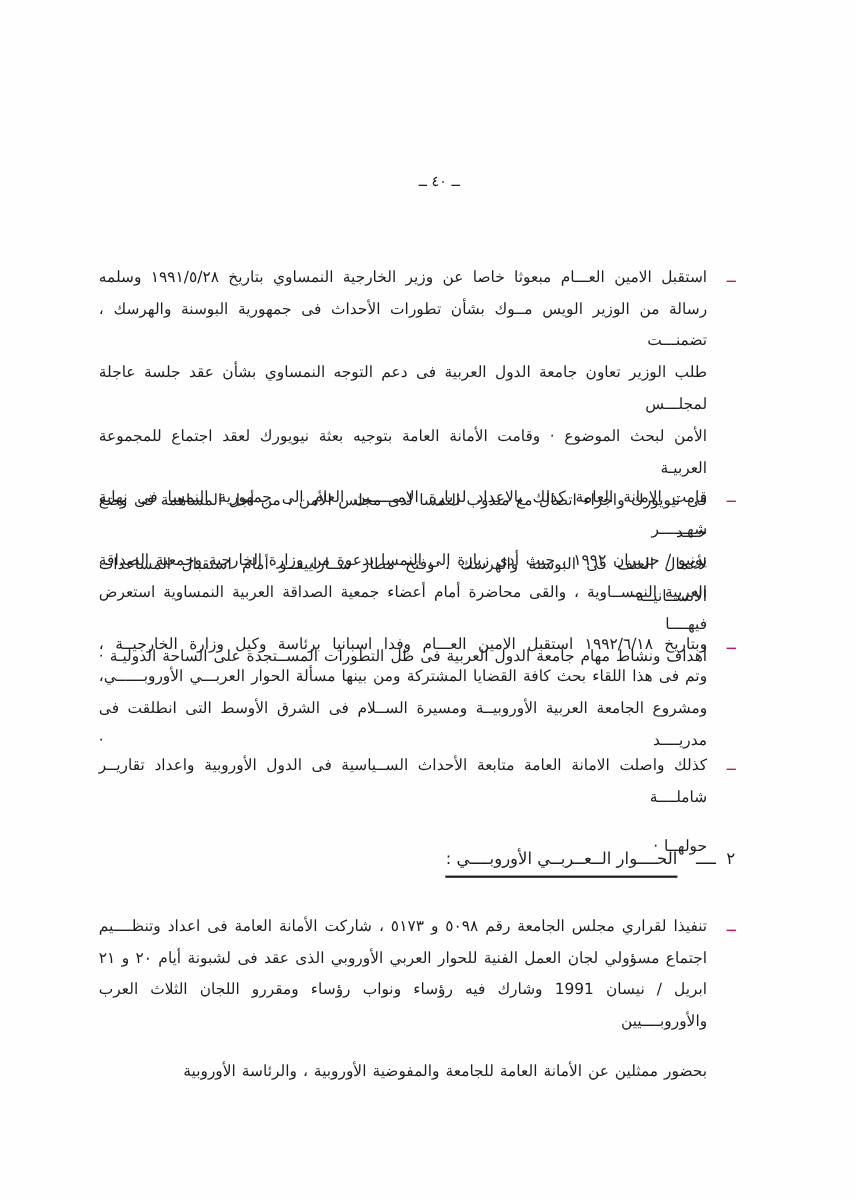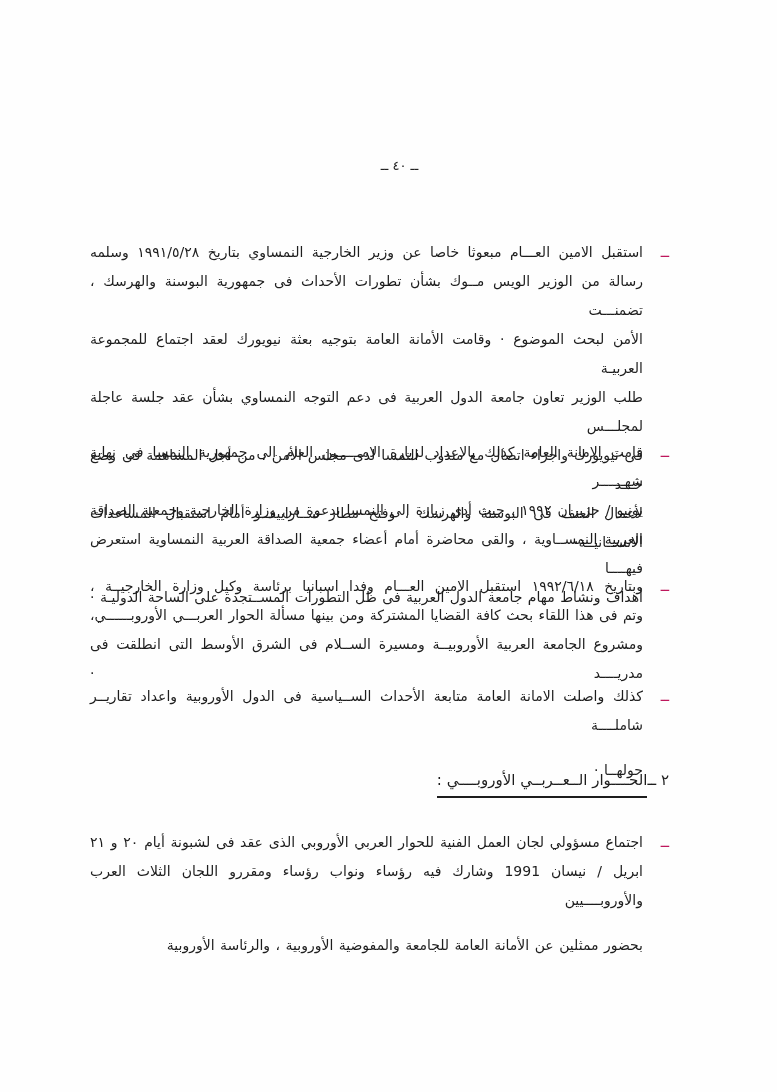--- a/index.html
+++ b/index.html
@@ -72,21 +72,22 @@
   #para-4 { top: 828px; }
   .heading {
     position: absolute;
     top: 768px;
     right: 0;
     font-size: 15px;
     line-height: 24px;
     white-space: nowrap;
   }
   .heading .h-num {
-    margin-left: 0;
+    margin-left: 17px;
+    font-family: Liberation Mono, monospace;
   }
   .heading .h-title {
     display: inline-block;
     border-bottom: 2px solid #1d1d1d;
     padding-bottom: 4px;
   }
 </style>
 </head>
 <body>
 
@@ -94,22 +95,22 @@
 
   <div class="page-number">ــ ٤٠ ــ</div>
 
   <div class="body-col">
 
     <div class="para" id="para-0">
         <span class="dash">ــ</span>
         <div class="lines">
           <div class="line">استقبل الامين العـــام مبعوثا خاصا عن وزير الخارجية النمساوي بتاريخ ١٩٩١/٥/٢٨ وسلمه</div>
           <div class="line">رسالة من الوزير الويس مــوك بشأن تطورات الأحداث فى جمهورية البوسنة والهرسك ، تضمنـــت</div>
+          <div class="line">طلب الوزير تعاون جامعة الدول العربية فى دعم التوجه النمساوي بشأن عقد جلسة عاجلة لمجلـــس</div>
           <div class="line">الأمن لبحث الموضوع · وقامت الأمانة العامة بتوجيه بعثة نيويورك لعقد اجتماع للمجموعة العربيـة</div>
-          <div class="line">طلب الوزير تعاون جامعة الدول العربية فى دعم التوجه النمساوي بشأن عقد جلسة عاجلة لمجلـــس</div>
           <div class="line">فى نيويورك واجراء اتصال مع مندوب النمسا لدى مجلس الأمن ، من أجل المساهمة فى وضع حـــد</div>
           <div class="line">لأعمال العنف فى البوسنة والهرسك ، وفتح مطار ســاراييفــو أمام استقبال المساعدات الانســانيــة·</div>
         </div>
       </div>
     <div class="para" id="para-1">
         <span class="dash">ــ</span>
         <div class="lines">
           <div class="line">قامت الامانة العامة كذلك بالاعداد لزيارة الامــــــين العام الى جمهورية النمسا فى نهاية شهــــــر</div>
           <div class="line">يونيو / حزيران ١٩٩٢ ، حيث أدى زيارة الى النمسا بدعوة من وزارة الخارجية وجمعية الصداقة</div>
           <div class="line">العربية النمســاوية ، والقى محاضرة أمام أعضاء جمعية الصداقة العربية النمساوية استعرض فيهــــا</div>
@@ -132,20 +133,21 @@
         </div>
       </div>
 
     <div class="heading">
       <span class="h-num">٢ ــ</span><span class="h-title">الحــــوار الــعــربــي الأوروبــــي :</span>
     </div>
 
     <div class="para" id="para-4">
         <span class="dash">ــ</span>
         <div class="lines">
+          <div class="line">تنفيذا لقراري مجلس الجامعة رقم ٥٠٩٨ و ٥١٧٣ ، شاركت الأمانة العامة فى اعداد وتنظــــيم</div>
           <div class="line">اجتماع مسؤولي لجان العمل الفنية للحوار العربي الأوروبي الذى عقد فى لشبونة أيام ٢٠ و ٢١</div>
           <div class="line">ابريل / نيسان 1991 وشارك فيه رؤساء ونواب رؤساء ومقررو اللجان الثلاث العرب والأوروبــــيين</div>
           <div class="line no-fill">بحضور ممثلين عن الأمانة العامة للجامعة والمفوضية الأوروبية ، والرئاسة الأوروبية</div>
         </div>
       </div>
 
   </div>
 </div>
 
 </body></html>

